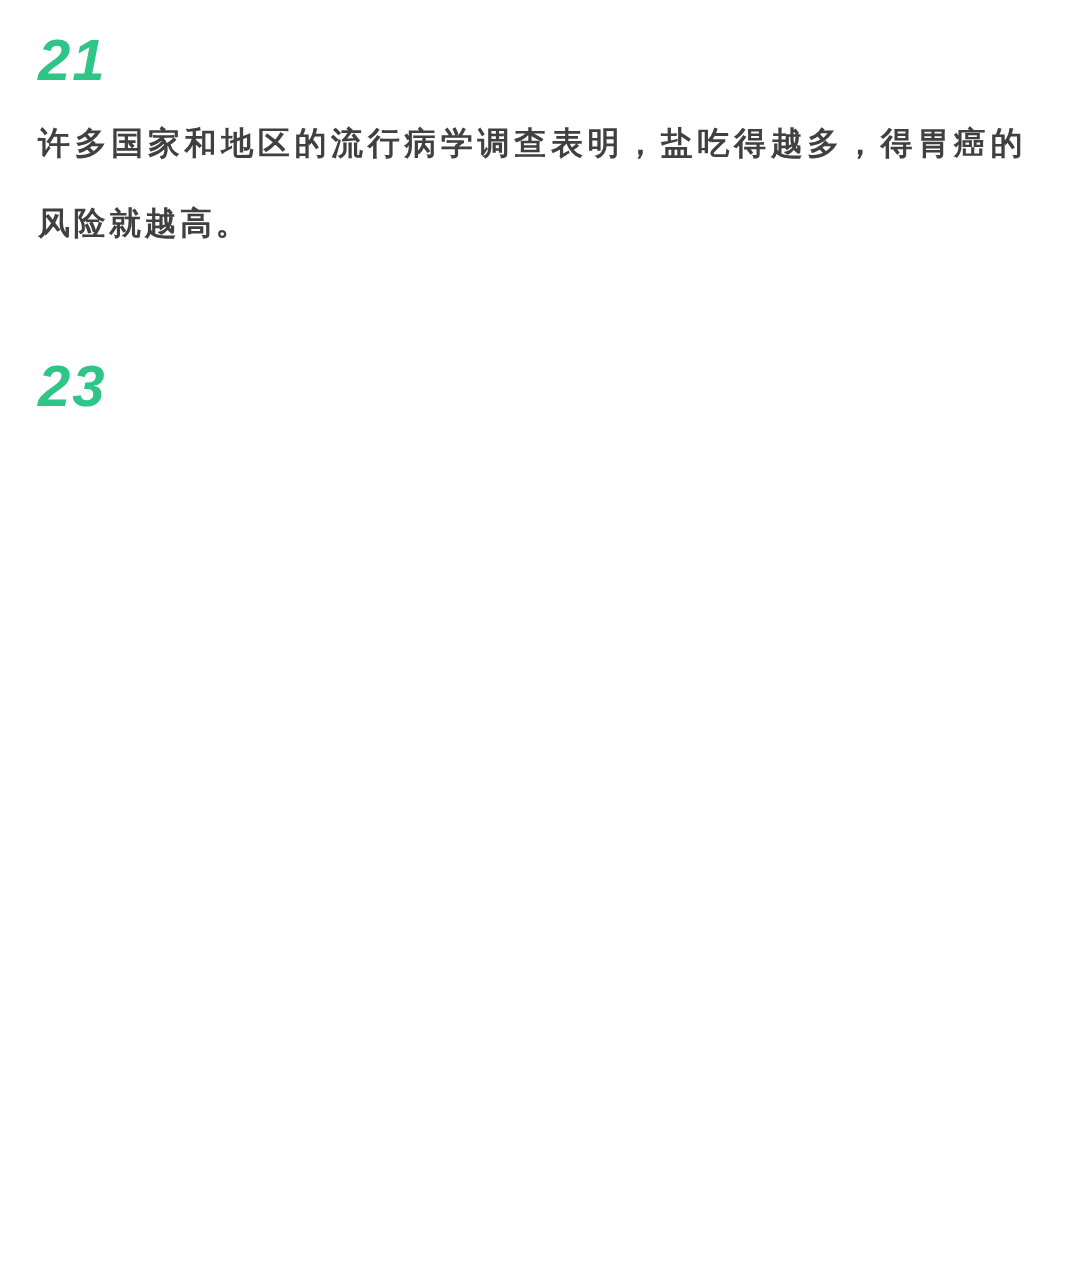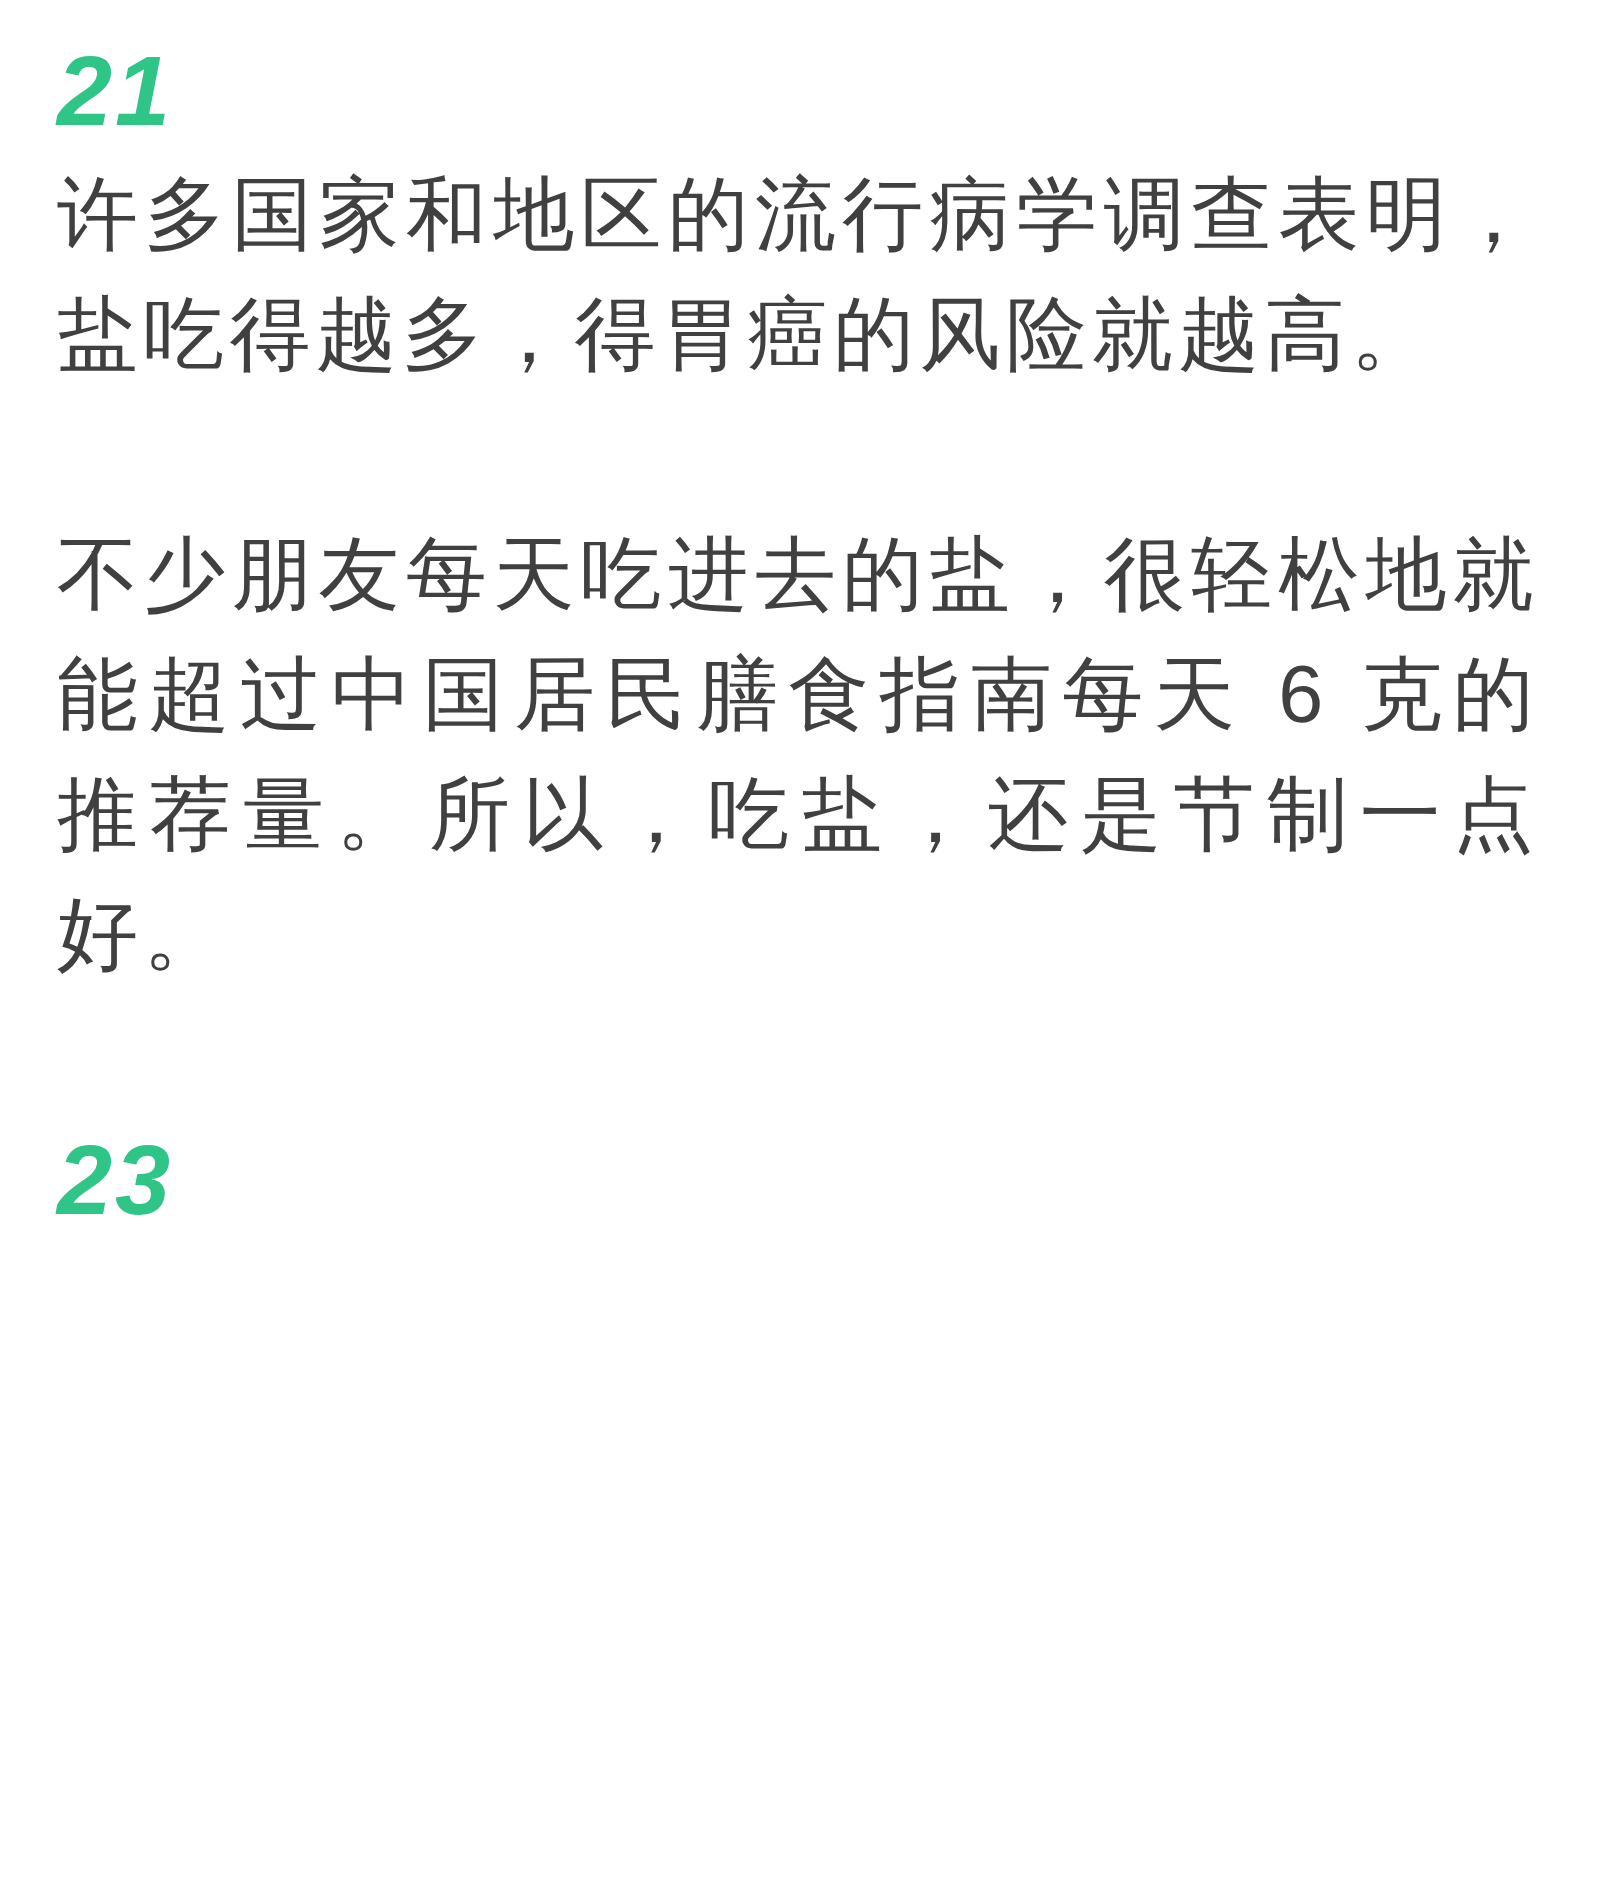--- a/index.html
+++ b/index.html
@@ -20,49 +20,49 @@
     font-family: "Liberation Sans", "DejaVu Sans", sans-serif;
   }
   .article {
     padding: 25px 38px 0 38px;
   }
   .section-number {
     margin: 0;
     color: var(--accent);
     font-style: italic;
     font-weight: 700;
-    font-size: 66px;
+    font-size: 58px;
     line-height: 70px;
     letter-spacing: 2px;
   }
   .section:not(:first-child) .section-number {
     margin-top: 88px;
   }
   .para {
     margin: 8px 16px 0 0;
     color: var(--text);
-    font-size: 54px;
+    font-size: 32px;
     line-height: 80px;
     letter-spacing: 3.5px;
     text-align: justify;
     text-justify: inter-ideograph;
+    font-weight: bold;
   }
   .para + .para {
     margin-top: 80px;
   }
 </style>
 </head>
 <body>
 
 <div class="article">
 
   <div class="section">
     <h2 class="section-number">21</h2>
     <p class="para">许多国家和地区的流行病学调查表明，盐吃得越多，得胃癌的风险就越高。</p>
-    <p class="para">不少朋友每天吃进去的盐，很轻松地就能超过中国居民膳食指南每天 6 克的推荐量。所以，吃盐，还是节制一点好。</p>
   </div>
 
 
   <div class="section">
     <h2 class="section-number">23</h2>
   </div>
 
 </div>
 
 </body></html>

